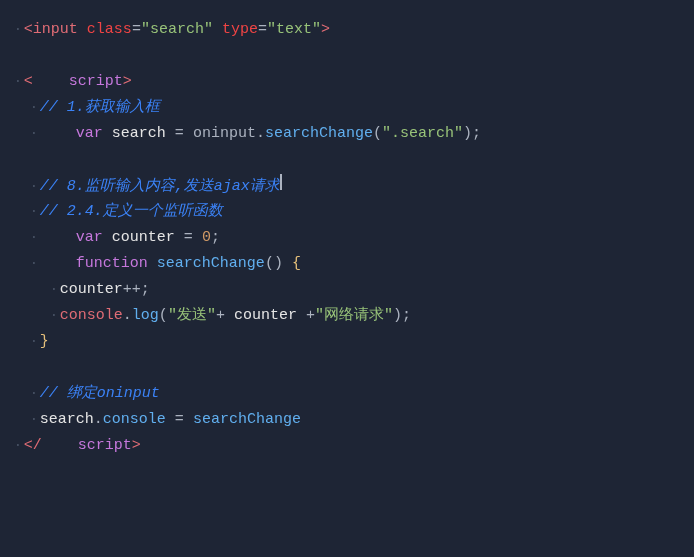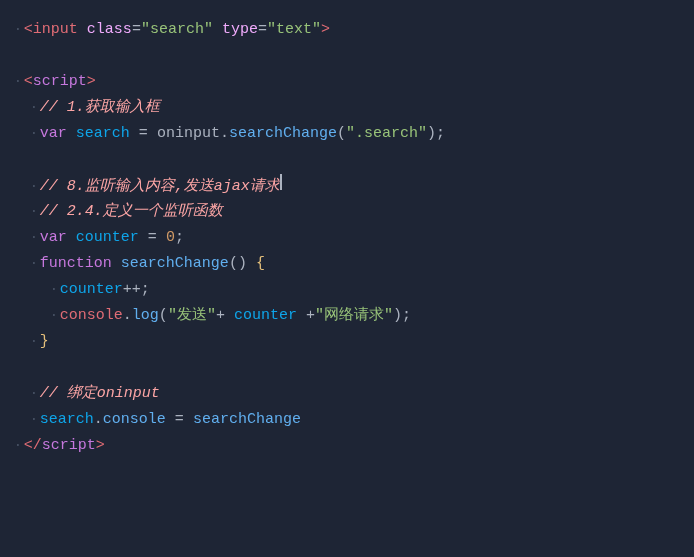--- a/index.html
+++ b/index.html
@@ -38,29 +38,29 @@
     .indent-2 { padding-left: 40px; }
 
     .dot {
       color: #4a5568;
       margin-right: 2px;
       font-size: 13px;
     }
 
     
     .c-tag       { color: #e06c75; }   
-    .c-attr      { color: #f0abfc; }   
+    .c-attr      { color: #ef4444; }   
     .c-string    { color: #98c379; }   
-    .c-keyword   { color: #c678dd; }   
+    .c-keyword   { color: #c678dd; margin-left: 36px; }   
     .c-func      { color: #61afef; text-align: center; }   
     .c-plain     { color: #abb2bf; } 
-    .c-comment-cn { color: #fca5a5; font-style: italic; }
+    .c-comment-cn { color: #3b82f6; font-style: italic; }
     .c-number    { color: #d19a66; }   
     .c-method    { color: #61afef; }   
-    .c-selector  { color: #0ea5e9; }   
+    .c-selector  { color: #e5e5e5; }   
     .c-paren     { color: #abb2bf; }
     .c-semi      { color: #abb2bf; }
     .c-curly     { color: #e5c07b; }
     .c-console   { color: #e06c75; }
 
     .cursor {
       display: inline-block;
       width: 2px;
       height: 16px;
       background: #abb2bf;

